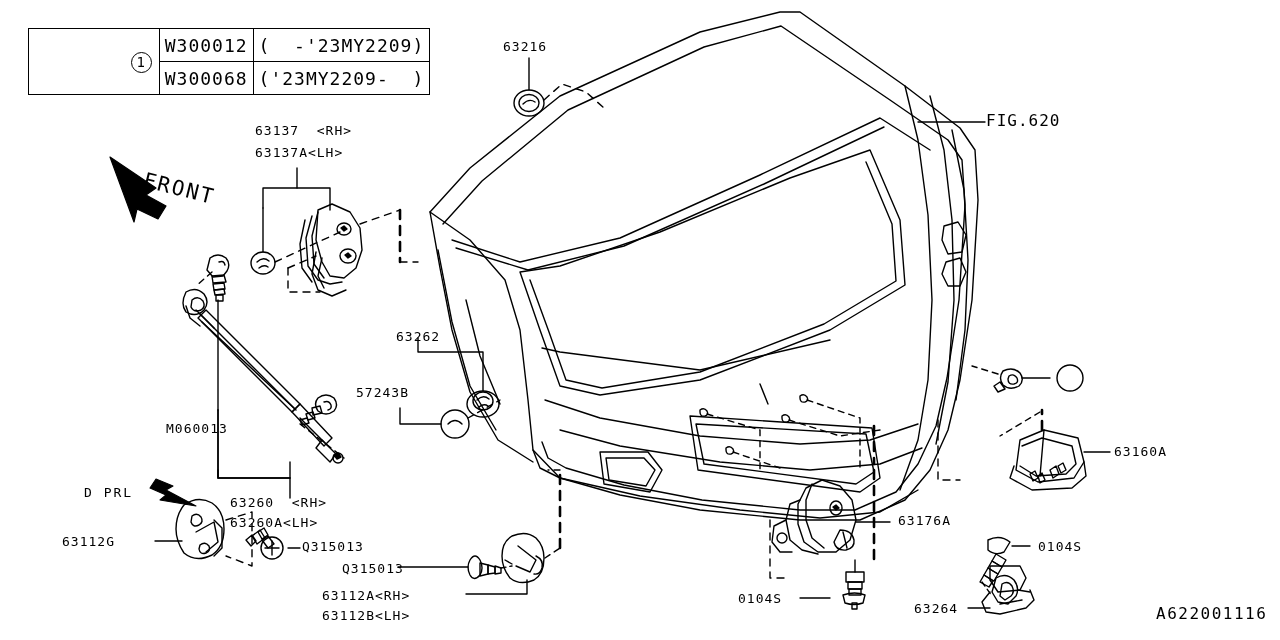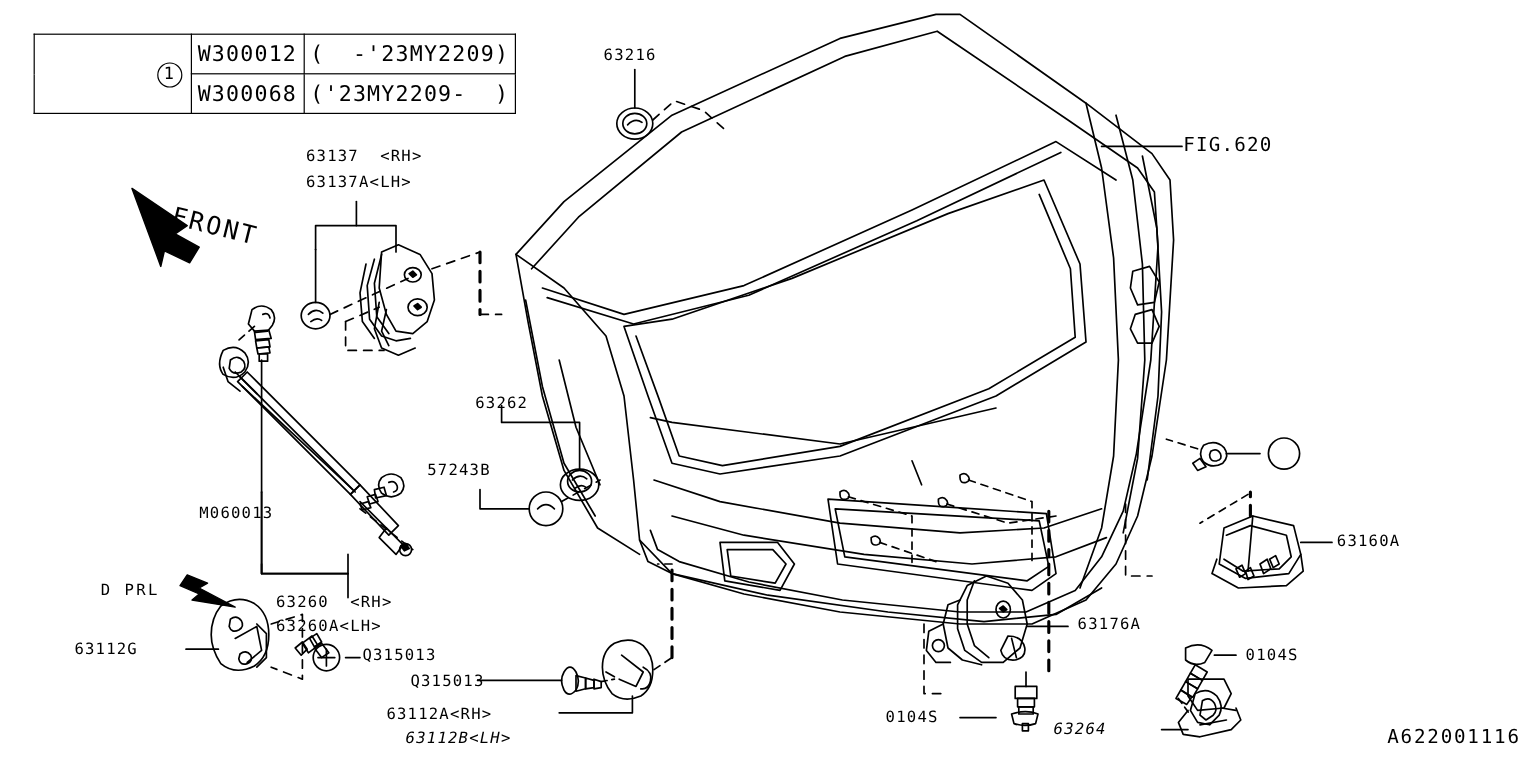--- a/index.html
+++ b/index.html
@@ -313,26 +313,26 @@
   <div class="lbl" style="left:230px;top:492px;">63260  &lt;RH&gt;</div>
   <div class="lbl" style="left:230px;top:512px;">63260A&lt;LH&gt;</div>
 
   <div class="lbl" style="left:84px;top:482px;letter-spacing:2px;text-align:right;">D PRL</div>
   <div class="lbl" style="left:62px;top:531px;text-align:center;">63112G</div>
 
   <div class="lbl" style="left:302px;top:536px;">Q315013</div>
   <div class="lbl" style="left:342px;top:558px;">Q315013</div>
 
   <div class="lbl" style="left:322px;top:585px;">63112A&lt;RH&gt;</div>
-  <div class="lbl" style="left:338px;top:605px;font-style:italic;">63112B&lt;LH&gt;</div>
+  <div class="lbl" style="left:322px;top:605px;">63112B&lt;LH&gt;</div>
 
   <div class="lbl" style="left:898px;top:510px;">63176A</div>
 
   <div class="lbl" style="left:738px;top:588px;">0104S</div>
   <div class="lbl" style="left:1038px;top:536px;">0104S</div>
 
-  <div class="lbl" style="left:878px;top:598px;font-style:italic;">63264</div>
+  <div class="lbl" style="left:914px;top:598px;">63264</div>
 
   <div class="lbl" style="left:1114px;top:441px;">63160A</div>
 
   <div class="diagid" style="left:1156px;top:604px;">A622001116</div>
 
 </div>
 
 </body></html>

